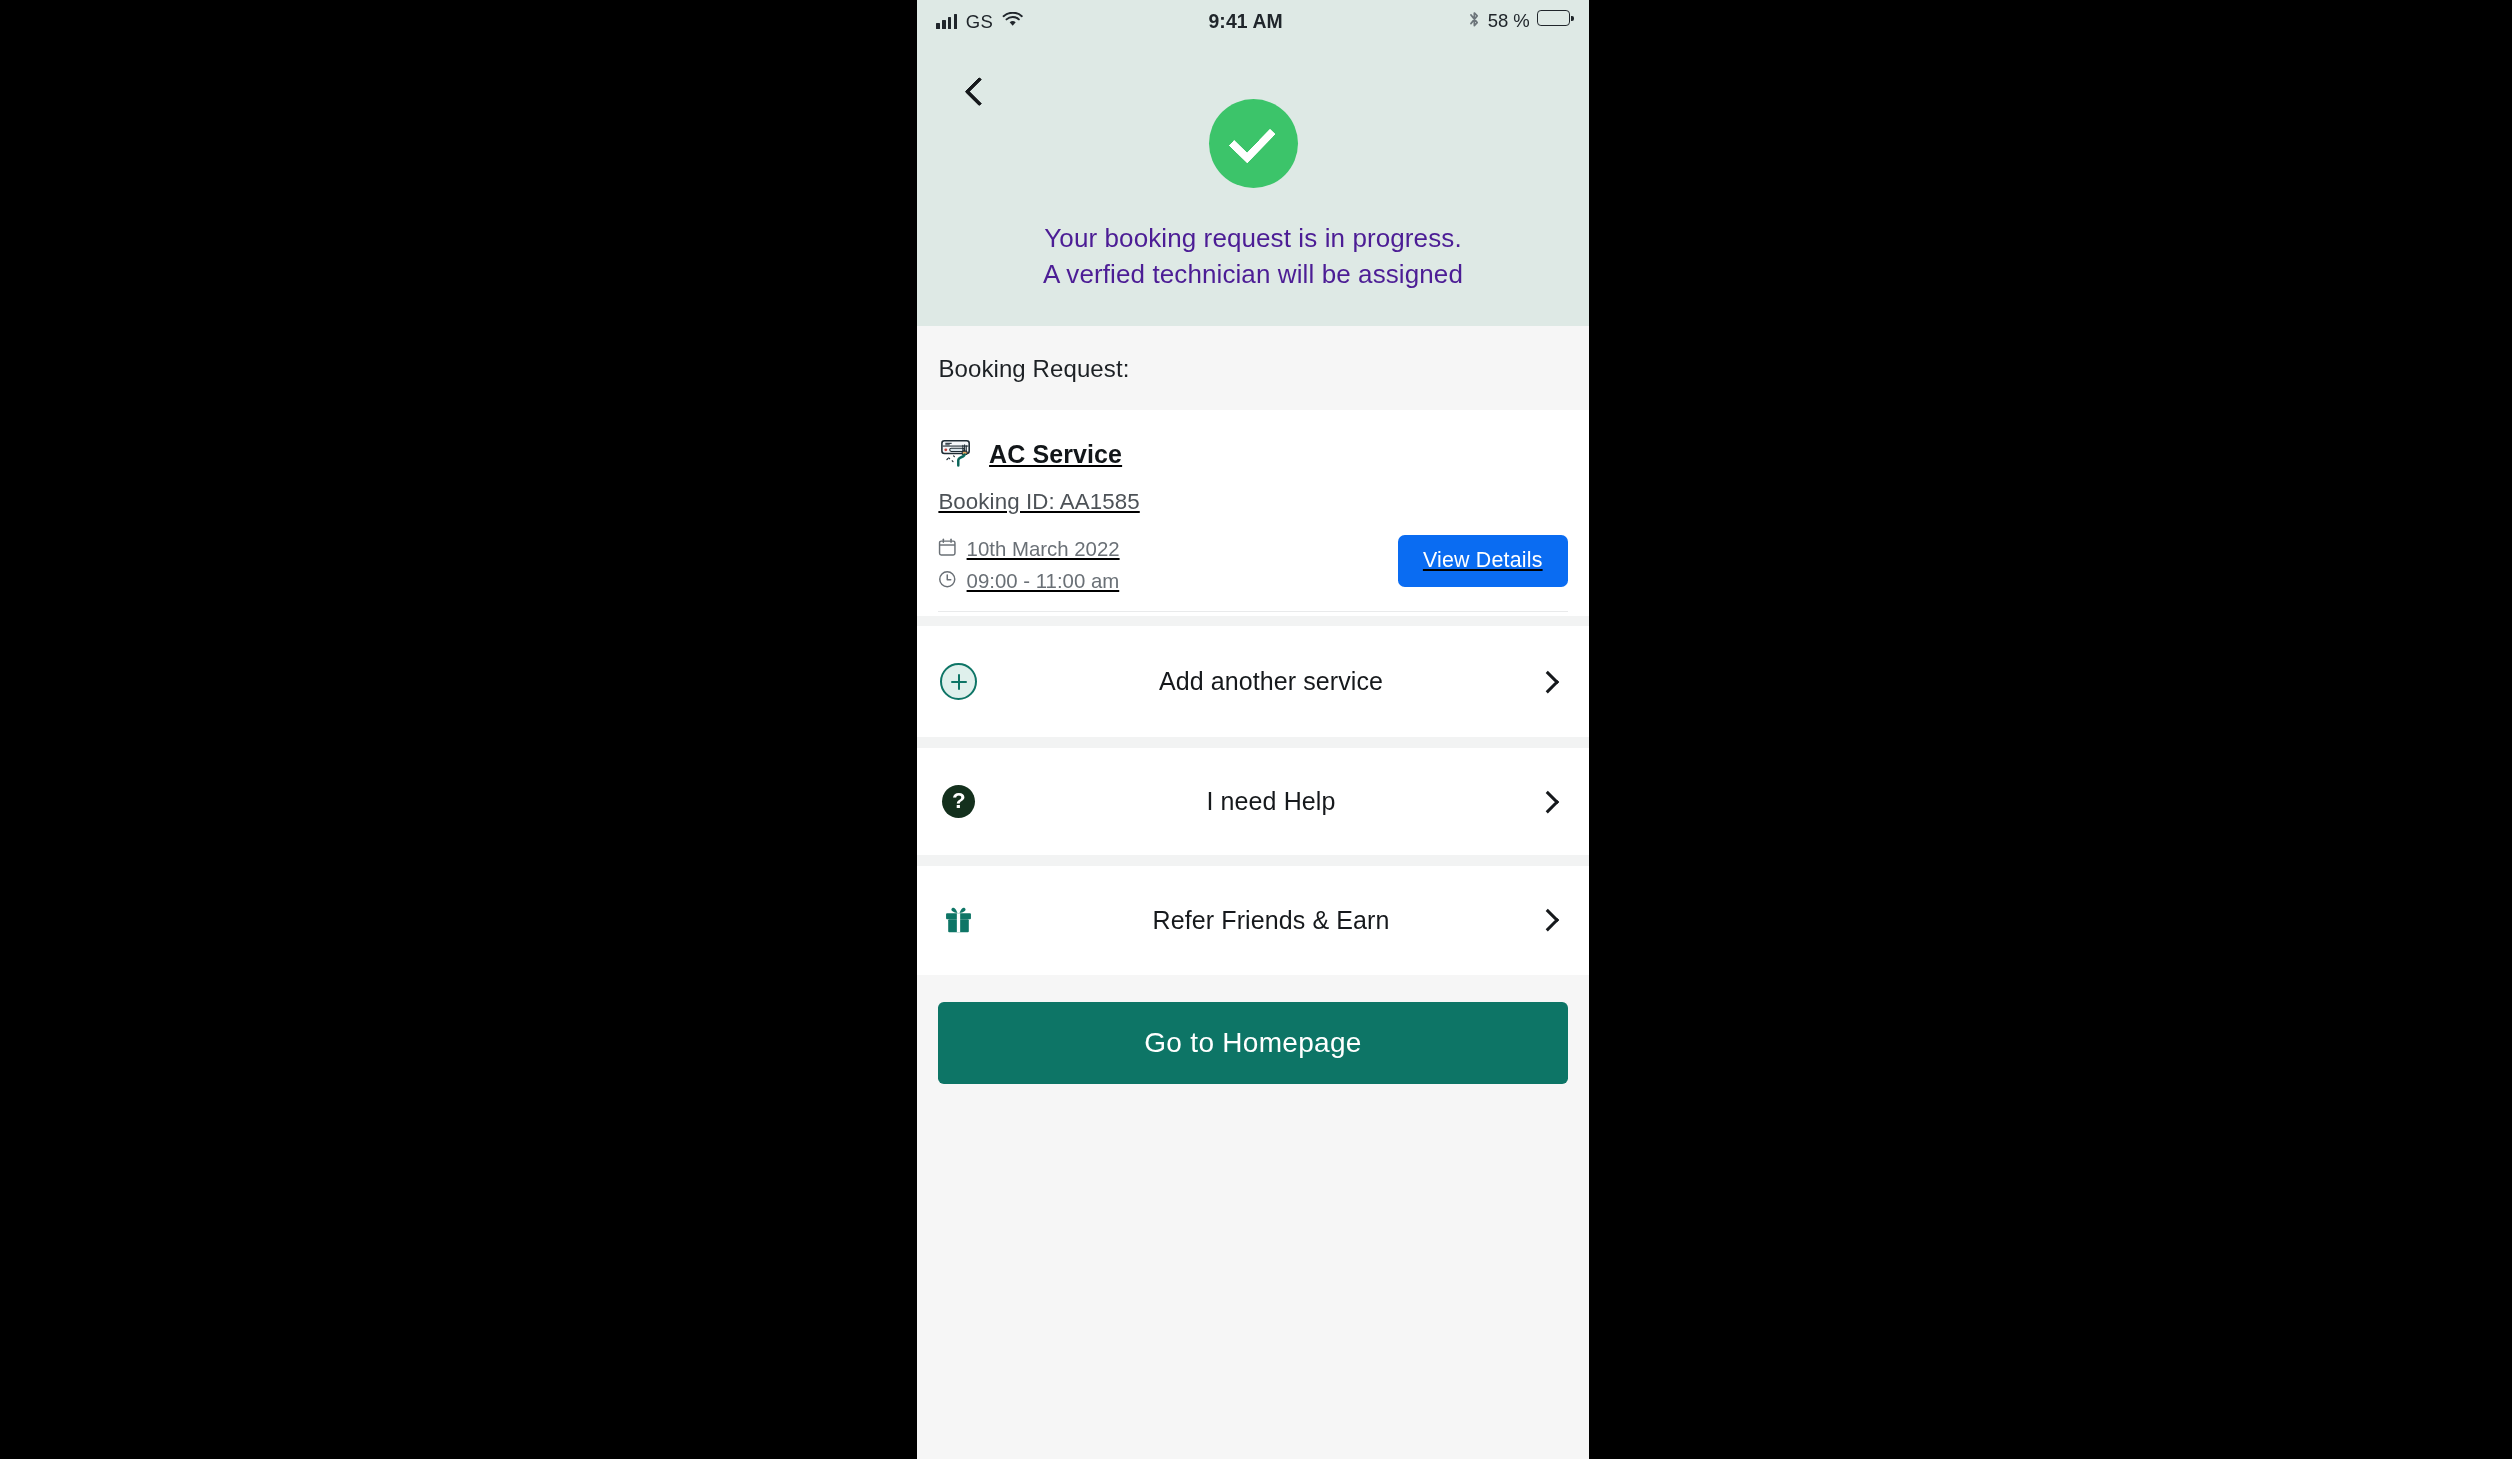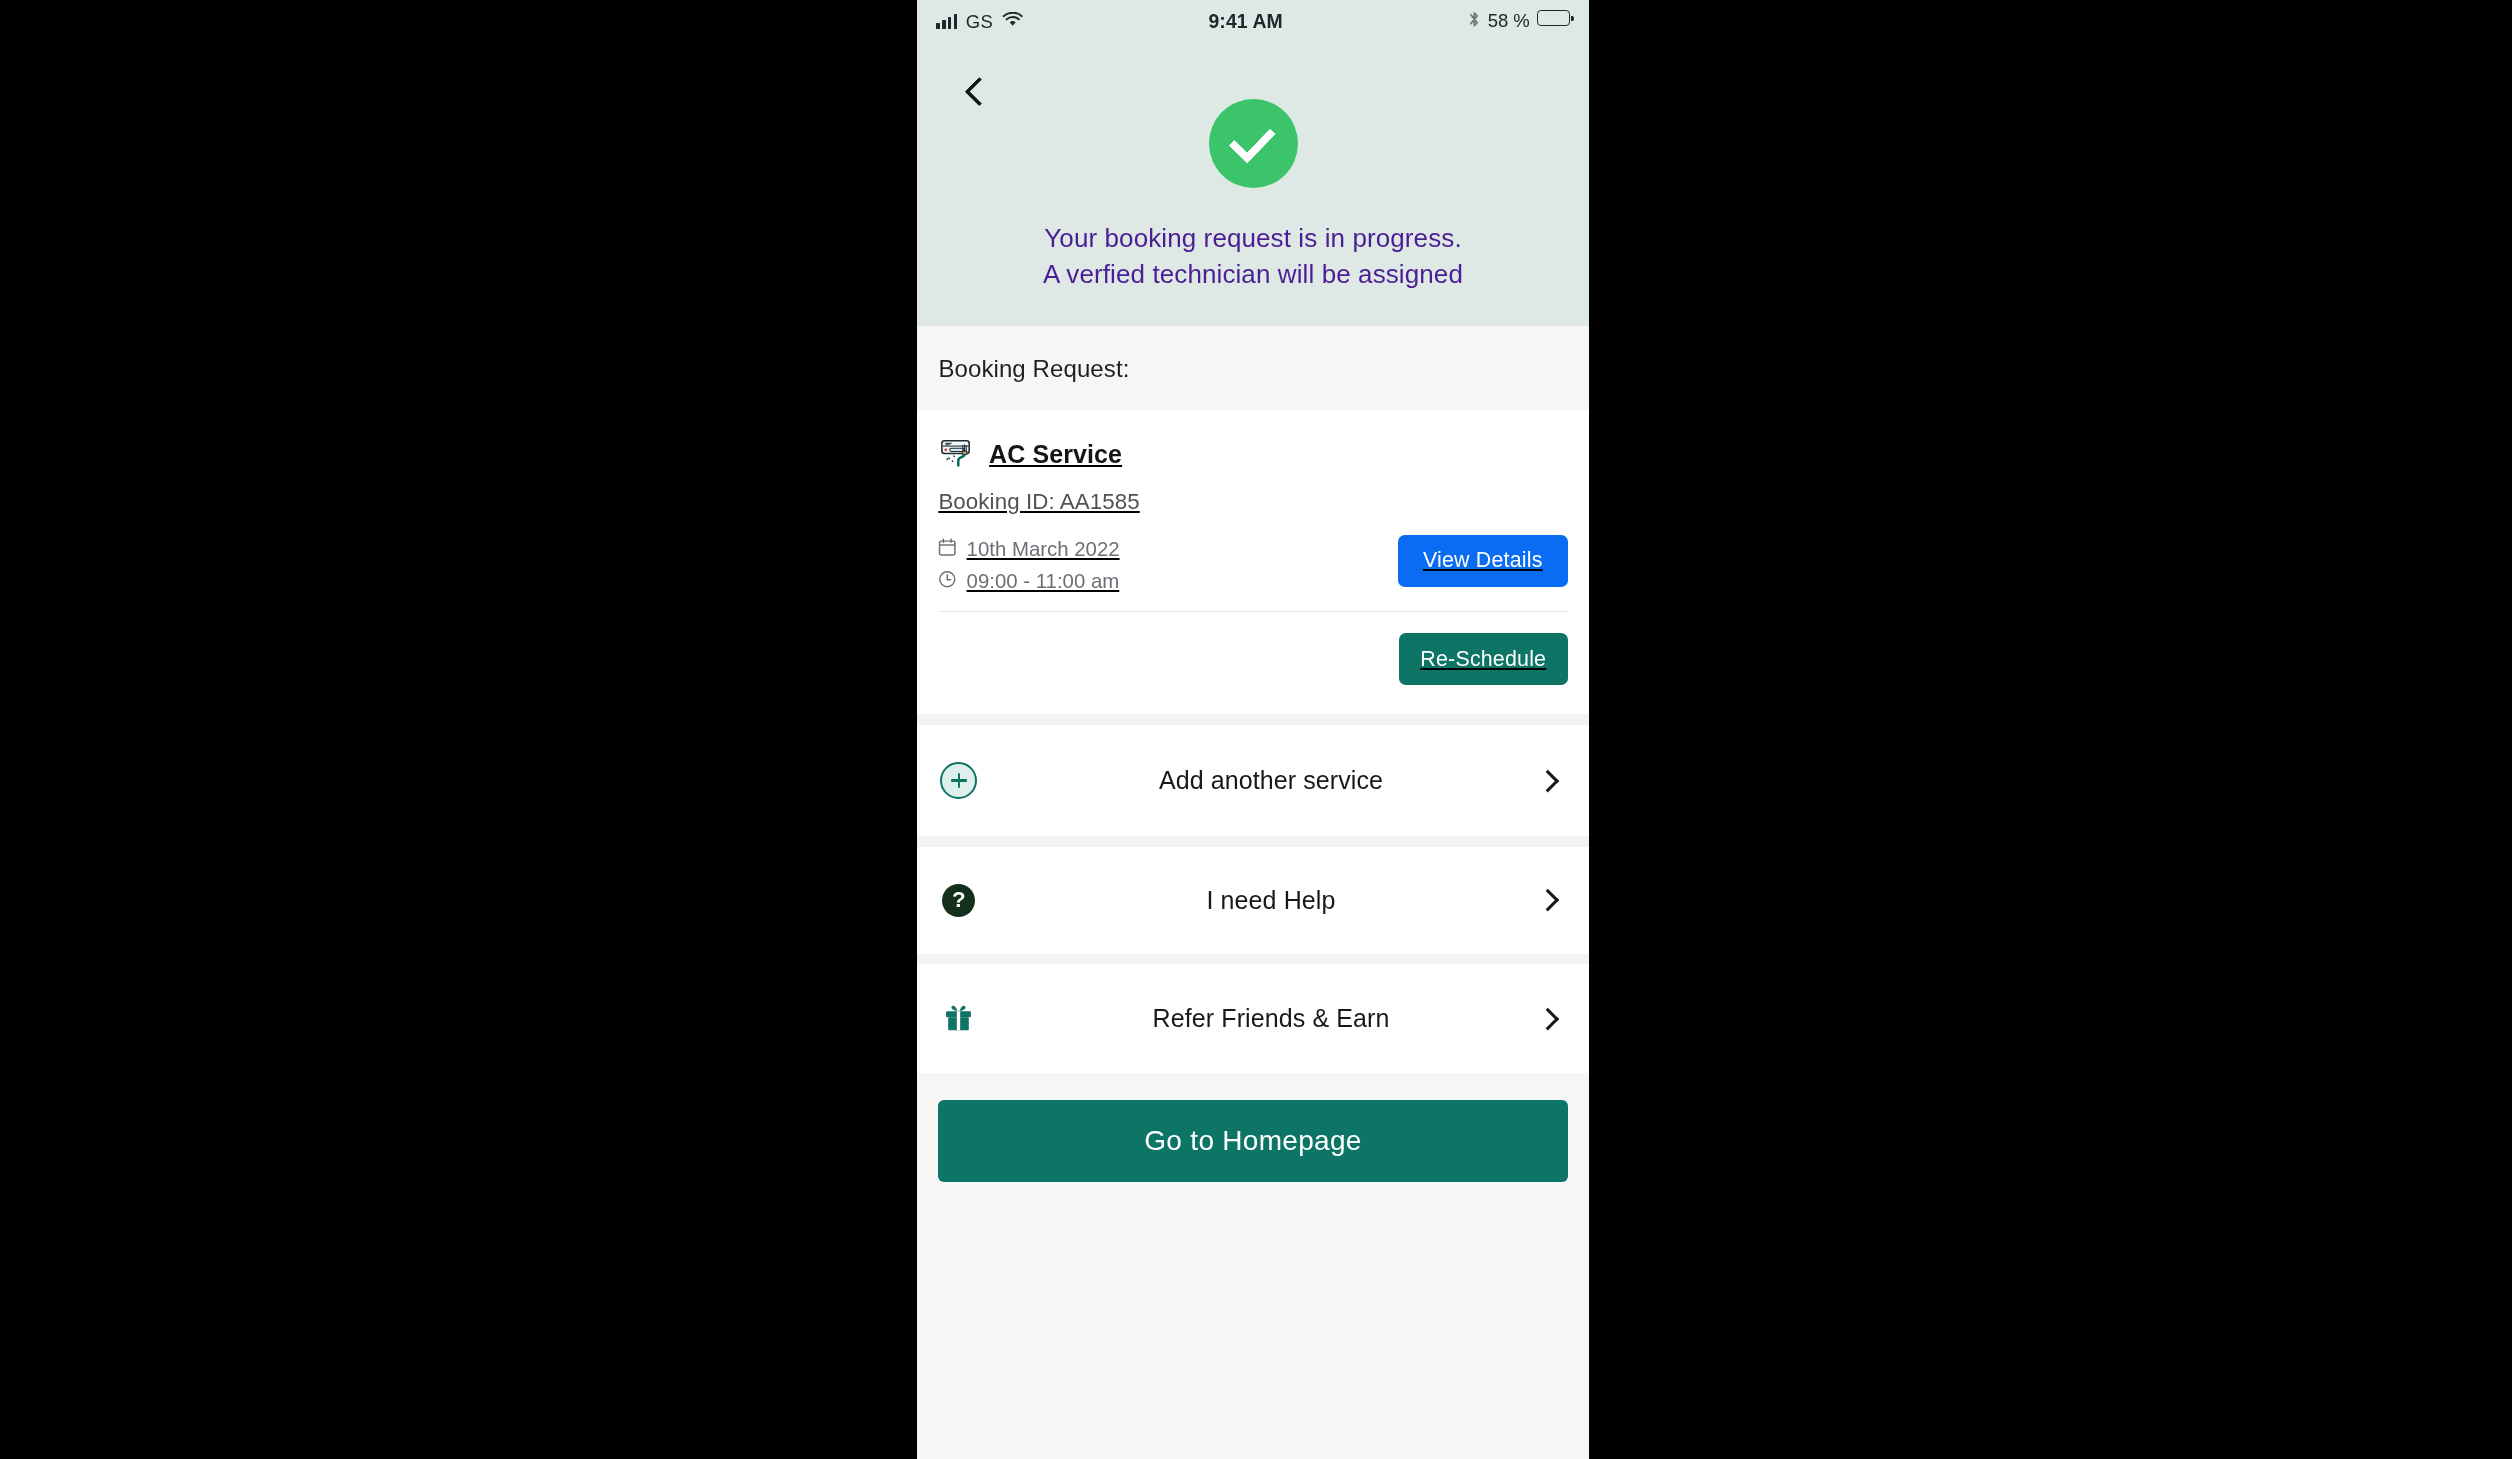--- a/index.html
+++ b/index.html
@@ -321,23 +321,20 @@
                   <circle cx="9.5" cy="9.5" r="7.7" fill="none" stroke="#6a7076" stroke-width="1.5"></circle>
                   <path d="M9.5 5 v5 h3.6" stroke="#6a7076" stroke-width="1.5" fill="none" stroke-linecap="round" stroke-linejoin="round"></path>
                 </svg>
               </span>
               <span>09:00 - 11:00 am</span>
             </div>
           </div>
           <button class="btn btn-blue">View Details</button>
         </div>
 
-        <div class="resch-row">
-          <button class="btn btn-teal">Re-Schedule</button>
-        </div>
       </div>
 
       <div class="gap"></div>
 
       <div class="mrow">
         <span class="ico">
             <span class="plus-circle"></span>
           </span>
         <span class="mlabel">Add another service</span>
         <span class="chev-right"></span>

